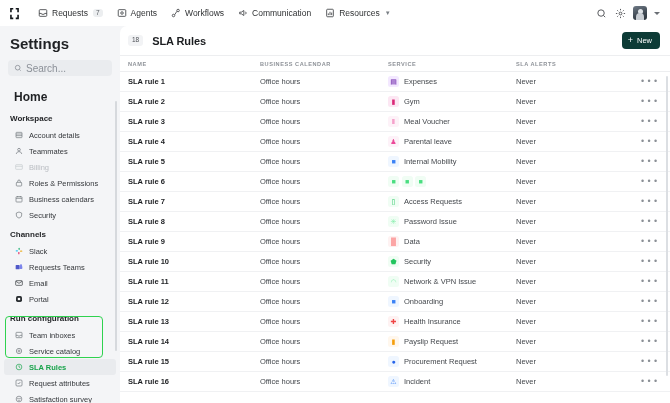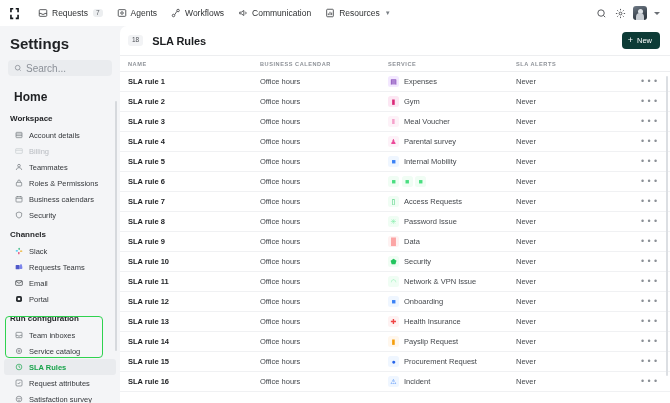--- a/index.html
+++ b/index.html
@@ -301,37 +301,37 @@
     <div class="sb-group-label">Workspace</div>
     <div class="sb-item">
       <span class="sb-ico">
           <svg width="8" height="8" viewBox="0 0 24 24" fill="none" stroke="currentColor" stroke-width="2">
             <rect x="3" y="4" width="18" height="16" rx="2"></rect>
             <path d="M3 9h18M3 14h18"></path>
           </svg>
         </span>
       <span class="sb-label">Account details</span>
     </div>
+    <div class="sb-item">
+      <span class="sb-ico">
+          <svg width="8" height="8" viewBox="0 0 24 24" fill="none" stroke="currentColor" stroke-width="2">
+            <circle cx="12" cy="8" r="4"></circle>
+            <path d="M4 21c0-4.4 3.6-7 8-7s8 2.6 8 7"></path>
+          </svg>
+        </span>
+      <span class="sb-label">Teammates</span>
+    </div>
     <div class="sb-item disabled">
       <span class="sb-ico">
           <svg width="8" height="8" viewBox="0 0 24 24" fill="none" stroke="currentColor" stroke-width="2">
             <rect x="2" y="5" width="20" height="14" rx="2"></rect>
             <path d="M2 10h20"></path>
           </svg>
         </span>
       <span class="sb-label">Billing</span>
-    </div>
-    <div class="sb-item">
-      <span class="sb-ico">
-          <svg width="8" height="8" viewBox="0 0 24 24" fill="none" stroke="currentColor" stroke-width="2">
-            <circle cx="12" cy="8" r="4"></circle>
-            <path d="M4 21c0-4.4 3.6-7 8-7s8 2.6 8 7"></path>
-          </svg>
-        </span>
-      <span class="sb-label">Teammates</span>
     </div>
     <div class="sb-item">
       <span class="sb-ico">
           <svg width="8" height="8" viewBox="0 0 24 24" fill="none" stroke="currentColor" stroke-width="2">
             <rect x="4" y="10" width="16" height="11" rx="2"></rect>
             <path d="M8 10V7a4 4 0 0 1 8 0v3"></path>
           </svg>
         </span>
       <span class="sb-label">Roles &amp; Permissions</span>
     </div>
@@ -525,21 +525,21 @@
           </div>
         </div>
         <div class="trow">
           <div class="td c-name cell-name">SLA rule 4</div>
           <div class="td c-cal cell-txt">Office hours</div>
           <div class="td c-svc">
             <div class="svc-wrap">
               <div class="svc-group">
                 <span class="svc-ico" style="background: rgb(253, 242, 248); color: rgb(236, 72, 153);">♟</span>
               </div>
-              <span class="cell-txt">Parental survey</span>
+              <span class="cell-txt">Parental leave</span>
             </div>
           </div>
           <div class="td c-alert cell-txt">Never</div>
           <div class="td c-act">
             <span class="dots">• • •</span>
           </div>
         </div>
         <div class="trow">
           <div class="td c-name cell-name">SLA rule 5</div>
           <div class="td c-cal cell-txt">Office hours</div>

